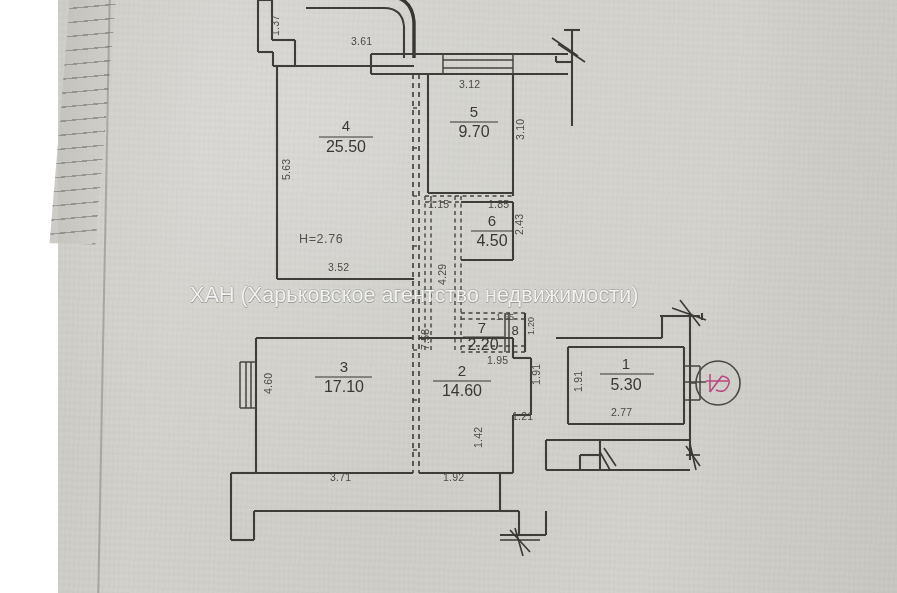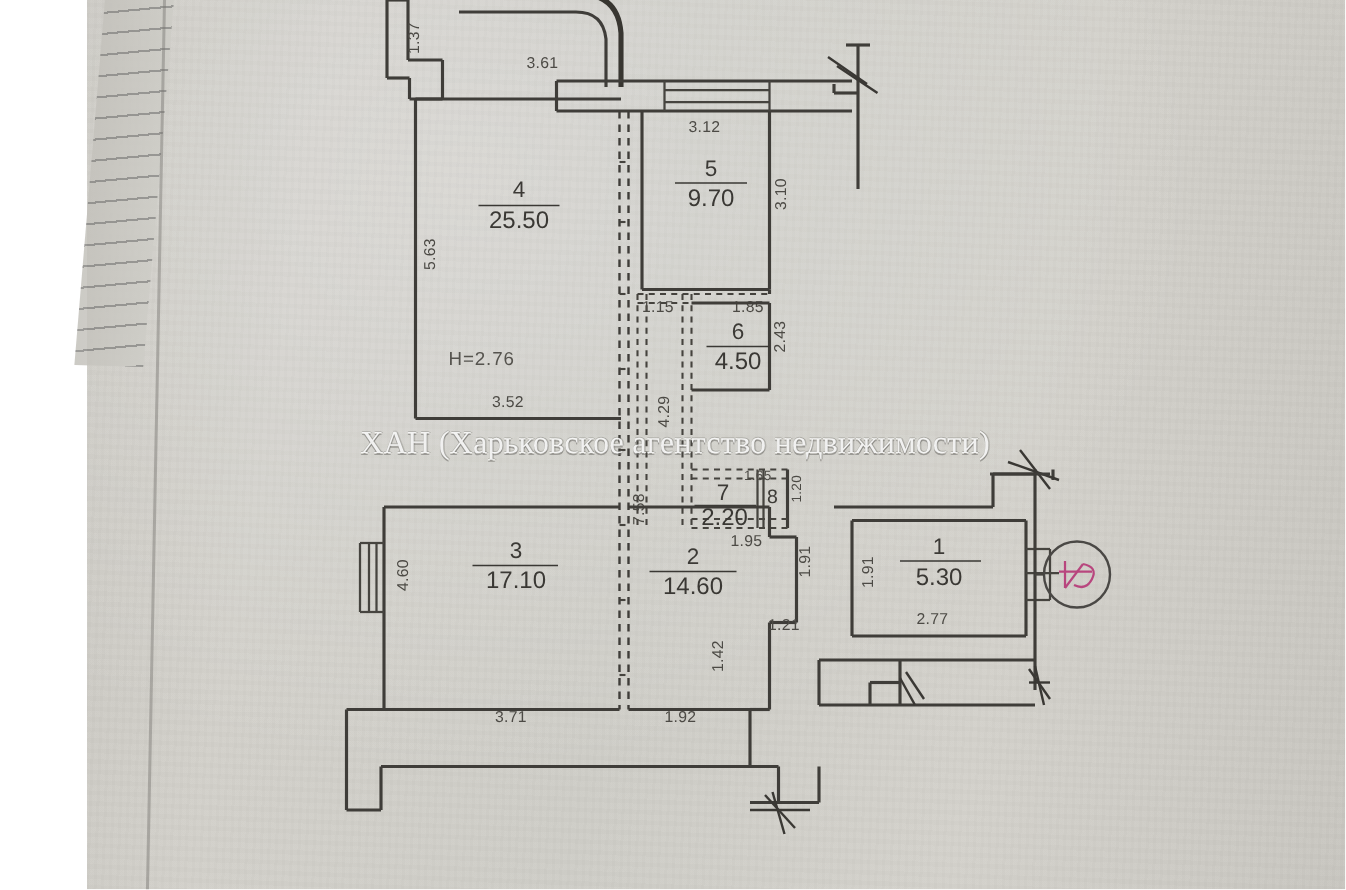--- a/index.html
+++ b/index.html
@@ -76,23 +76,22 @@
     top: 283px;
     width: 520px;
     font-size: 21.5px;
     letter-spacing: 0.1px;
     color: rgba(252,252,252,0.90);
     text-shadow:
       0 1px 0 rgba(110,108,104,0.55),
       0 -1px 0 rgba(110,108,104,0.30),
       1px 0 0 rgba(110,108,104,0.30);
     white-space: nowrap;
-    font-family: Liberation Serif, serif;
+    font-family: Liberation Sans, sans-serif;
     pointer-events: none;
-    text-align: center;
   }
 
   text {
     font-family: "Liberation Sans", sans-serif;
     fill: #46443f;
   }
   text.dim {
     font-size: 10.5px;
     fill: #4c4a45;
     letter-spacing: 0.2px;

